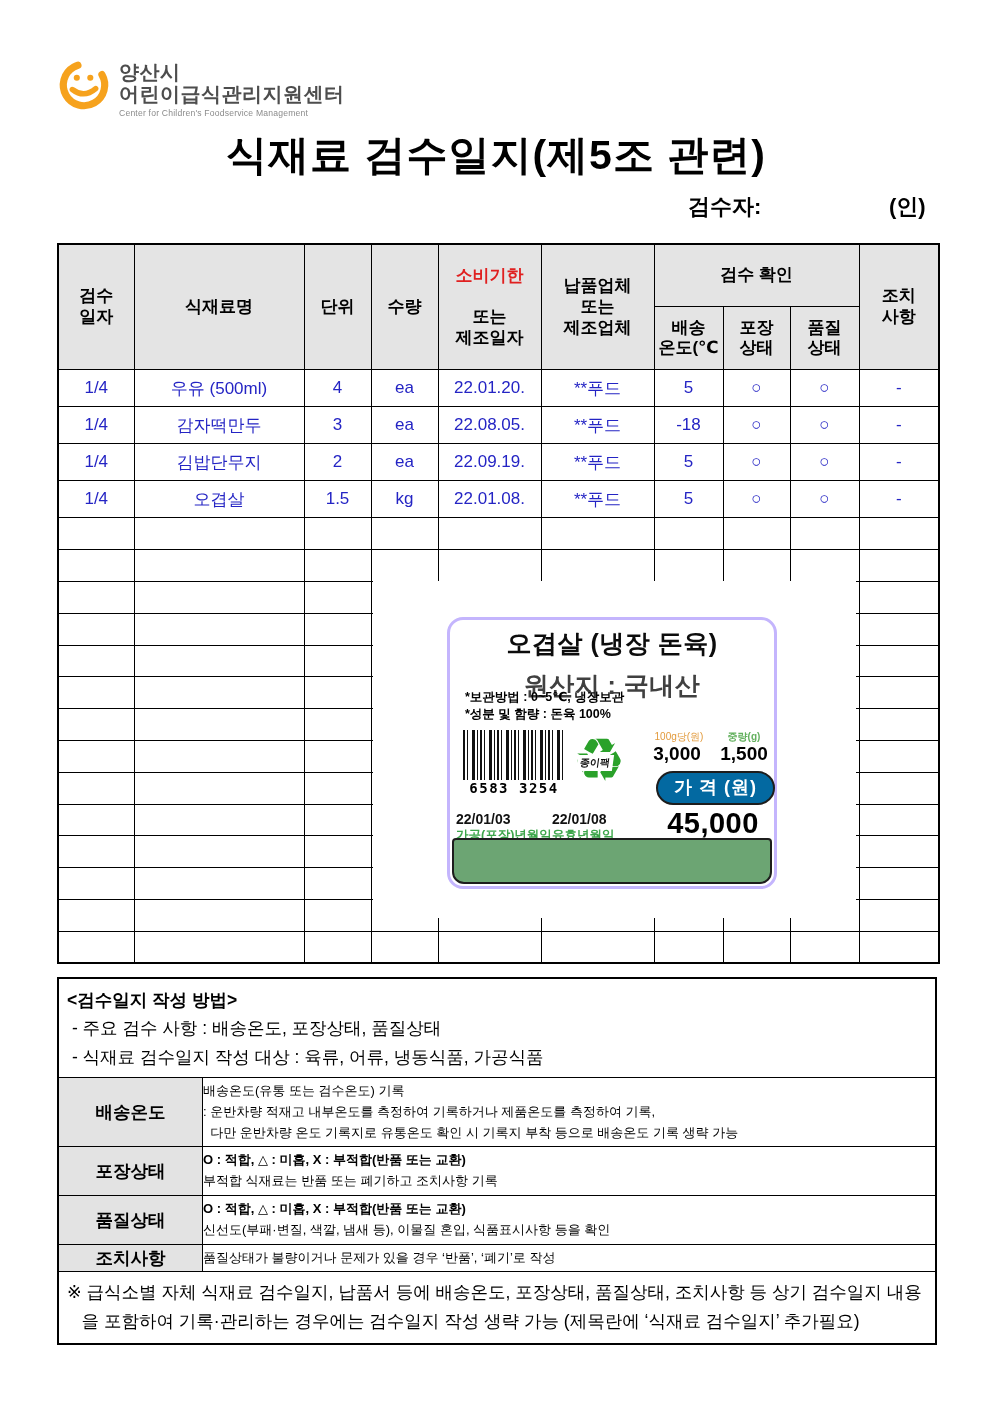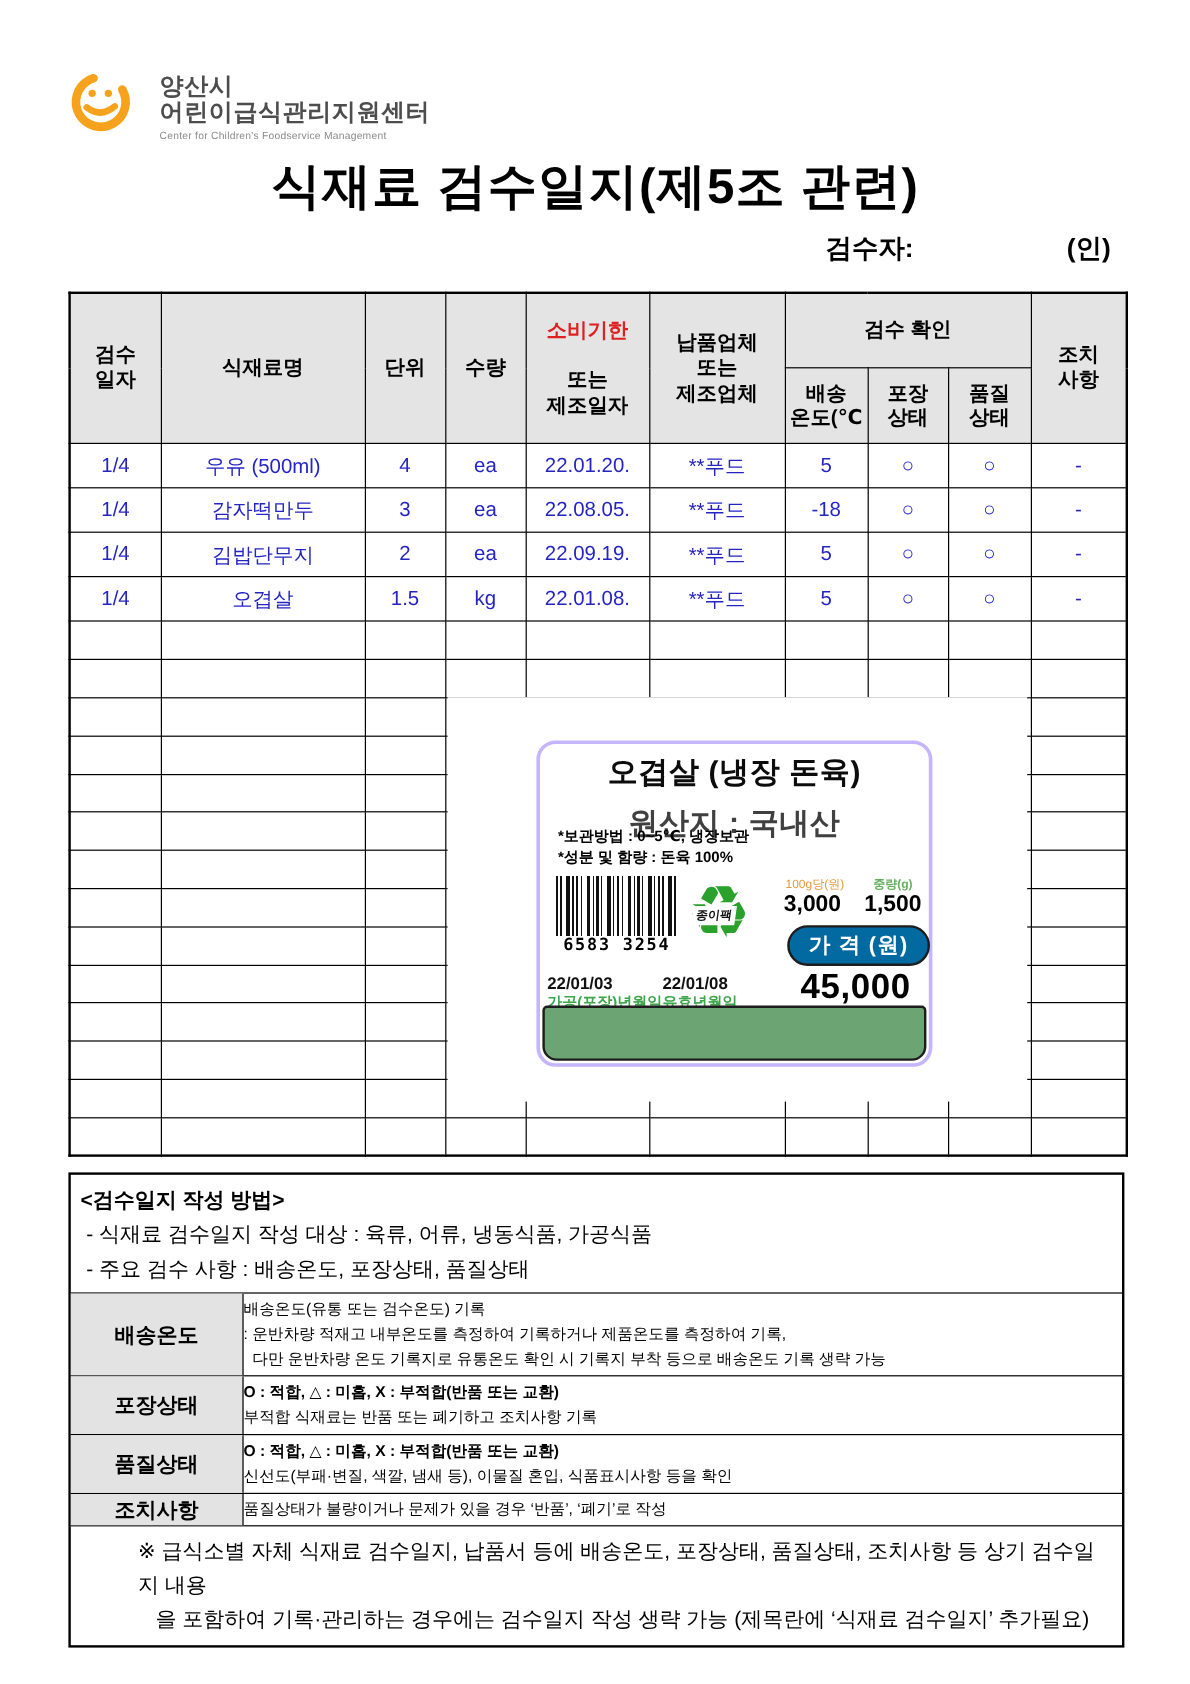--- a/index.html
+++ b/index.html
@@ -4,21 +4,21 @@
 <style>
   * { box-sizing: border-box; margin: 0; padding: 0; }
   html, body { background: #ffffff; }
   body {
     width: 992px; height: 1403px; position: relative;
     font-family: "Liberation Sans", "DejaVu Sans", sans-serif;
     color: #000;
   }
 
   
-  .logo { position: absolute; top: 58px; left: 57px; display: flex; gap: 22px; align-items: flex-start; }
+  .logo { position: absolute; top: 58px; left: 57px; display: flex; gap: 8px; align-items: flex-start; }
   .logo-icon { width: 54px; height: 54px; flex: none; }
   .logo-text { line-height: 1.12; padding-top: 3px; }
   .logo-kr { font-size: 20px; font-weight: 800; color: #4d4d4d; letter-spacing: 0.5px; }
   .logo-en { font-size: 8.6px; color: #8b8b8b; margin-top: 3px; letter-spacing: 0.2px; }
 
   
   .page-title {
     position: absolute; top: 128px; left: 0; width: 992px; text-align: center;
     font-size: 41px; font-weight: 800; letter-spacing: 1px;
   }
@@ -96,21 +96,21 @@
   .exp-row { display: flex; border-top: 1.7px solid #000; }
   .exp-label {
     width: 144px; flex: none; background: #e3e3e3; border-right: 1.7px solid #000;
     display: flex; align-items: center; justify-content: center;
     font-weight: 800; font-size: 17.5px;
   }
   .exp-body { flex: 1; padding: 3px 0; font-size: 13px; line-height: 1.6; }
   .exp-line { white-space: pre-wrap; }
   .exp-line.b { font-weight: 800; }
   .footnote { border-top: 1.7px solid #000; padding: 6px 8px 8px; font-size: 17.5px; line-height: 1.62; }
-  .footnote div { white-space: pre-wrap; margin-left: 48px; }
+  .footnote div { white-space: pre-wrap; }
 </style>
 </head>
 <body>
 
 <div class="logo">
   <svg class="logo-icon" viewBox="0 0 60 60">
     <circle cx="30" cy="30" r="23" fill="none" stroke="#f6a21d" stroke-width="8" stroke-linecap="round" stroke-dasharray="113 32" transform="rotate(-30 30 30)"></circle>
     <circle cx="22" cy="22" r="3.4" fill="#f6a21d"></circle>
     <circle cx="37" cy="22" r="3.4" fill="#f6a21d"></circle>
     <path d="M17 35 Q30 45 43 34" fill="none" stroke="#f6a21d" stroke-width="6" stroke-linecap="round"></path>
@@ -414,22 +414,22 @@
         <span class="lbl">유효년월일</span>
       </div>
       <div class="lc-greenbar"></div>
     </div>
   </div>
 </div>
 
 <div class="guide">
   <div class="guide-head">
     <div class="hd">&lt;검수일지 작성 방법&gt;</div>
+    <div class="exp-line"> - 주요 검수 사항 : 배송온도, 포장상태, 품질상태</div>
     <div class="exp-line"> - 식재료 검수일지 작성 대상 : 육류, 어류, 냉동식품, 가공식품</div>
-    <div class="exp-line"> - 주요 검수 사항 : 배송온도, 포장상태, 품질상태</div>
   </div>
 
   <div class="exp-row">
     <div class="exp-label">배송온도</div>
     <div class="exp-body">
       <div class="exp-line">배송온도(유통 또는 검수온도) 기록</div>
       <div class="exp-line">: 운반차량 적재고 내부온도를 측정하여 기록하거나 제품온도를 측정하여 기록,</div>
       <div class="exp-line">  다만 운반차량 온도 기록지로 유통온도 확인 시 기록지 부착 등으로 배송온도 기록 생략 가능</div>
     </div>
   </div>

